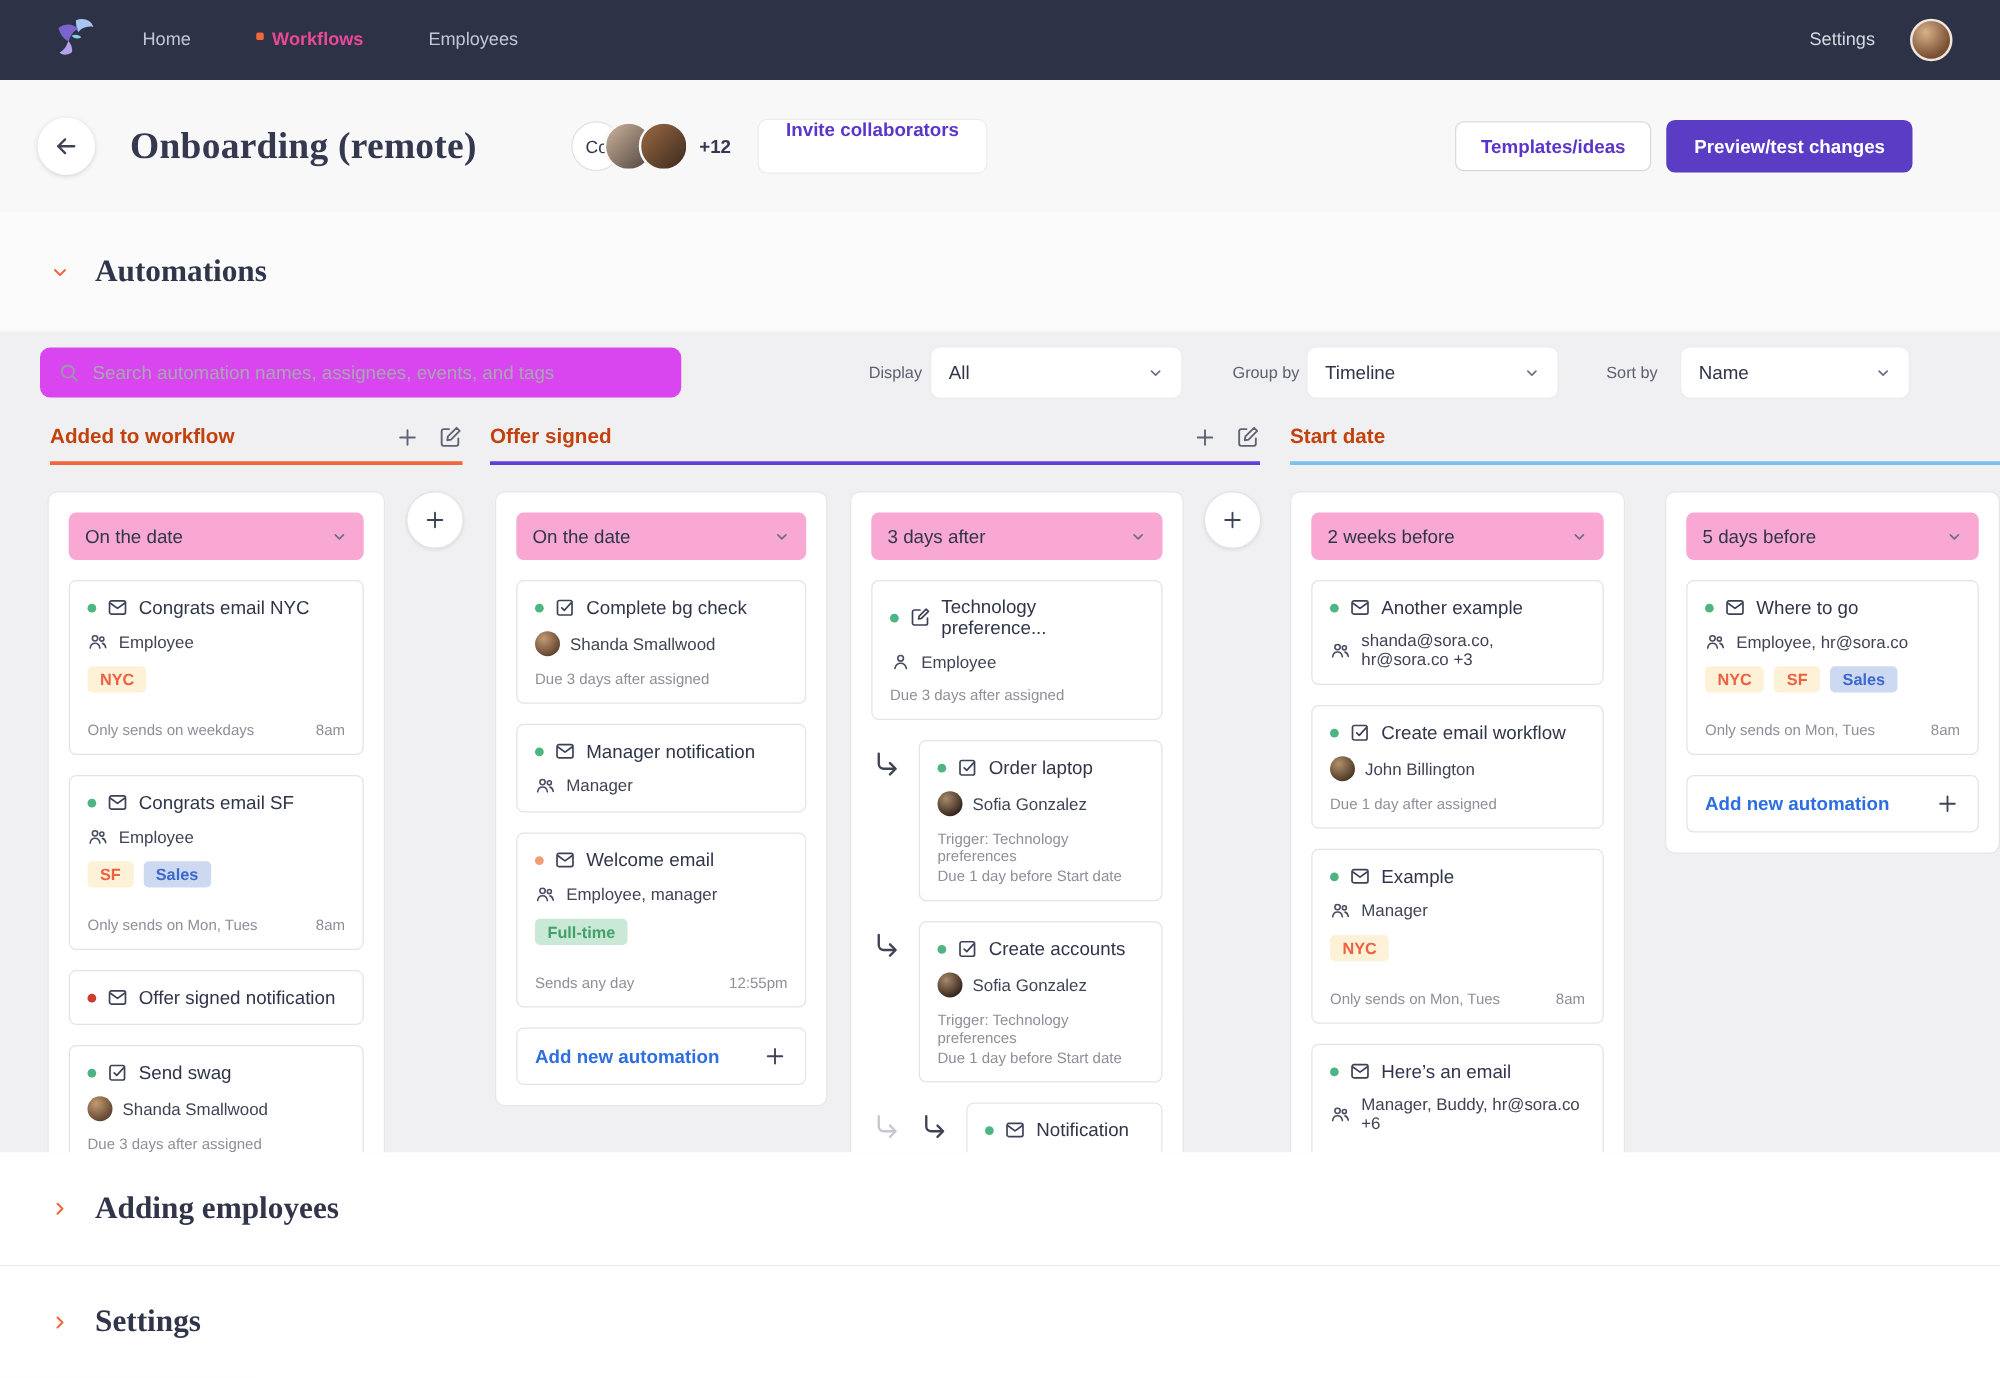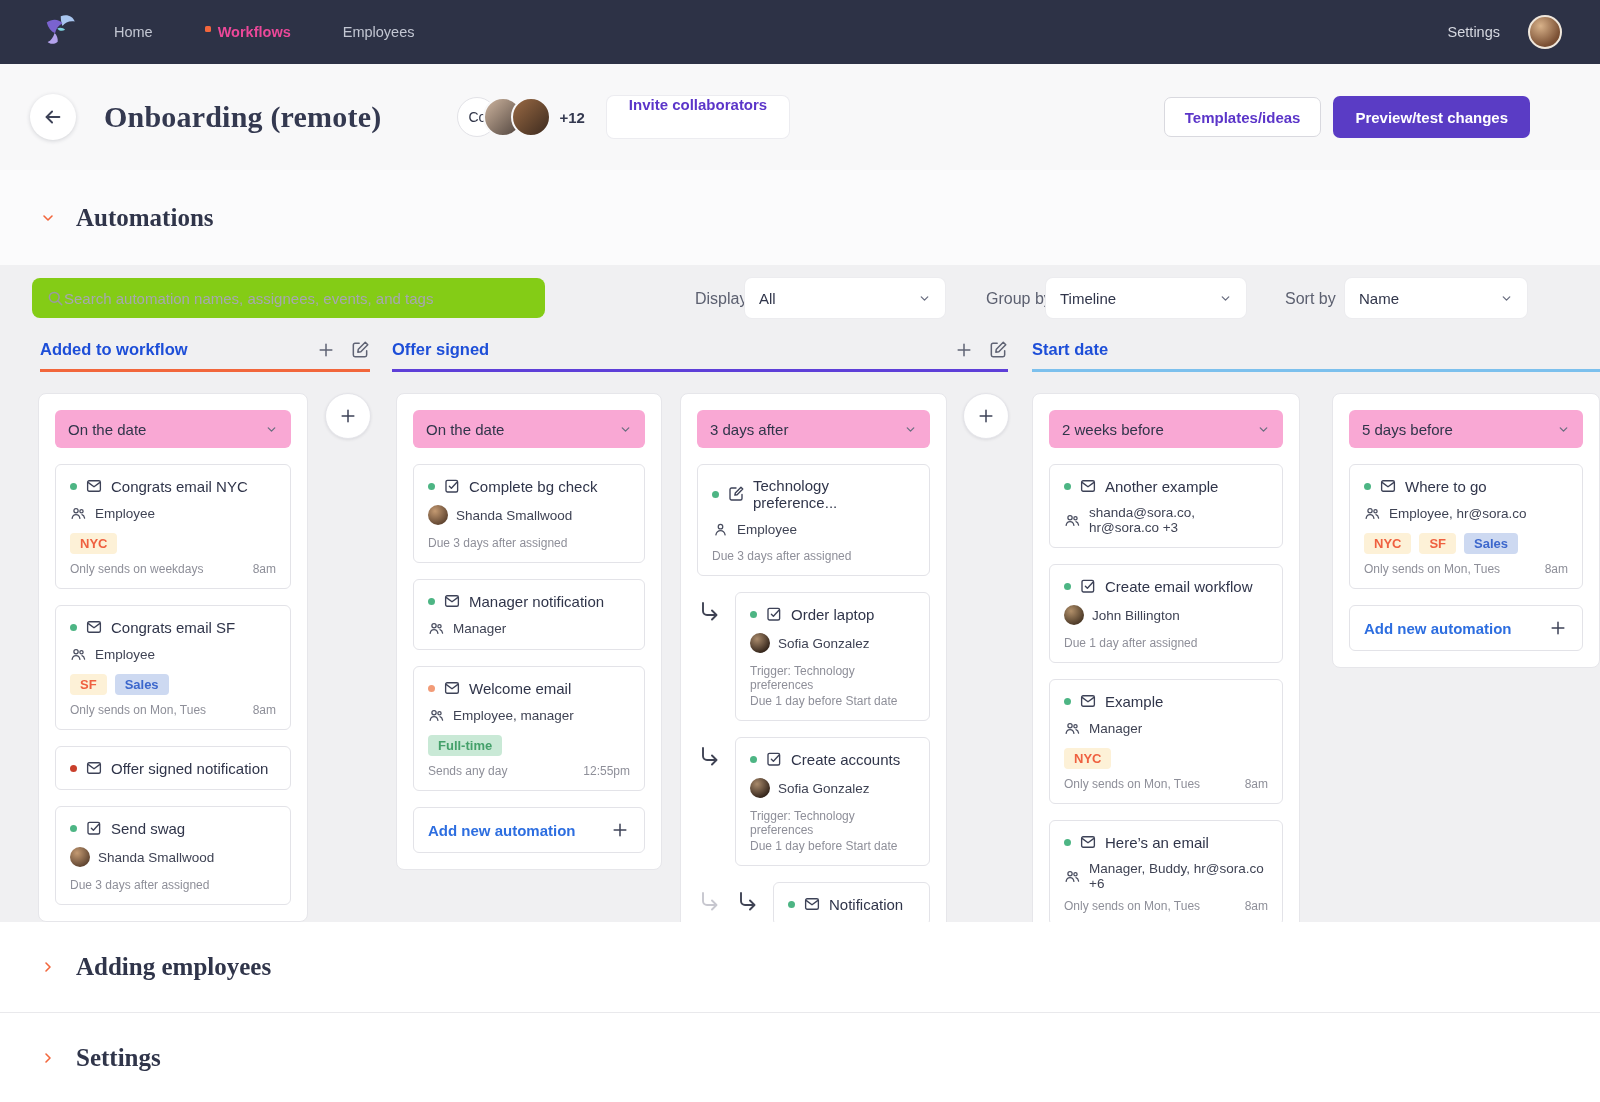--- a/index.html
+++ b/index.html
@@ -39,30 +39,30 @@
   .ghost-btn{height:40px;padding:0 20px;background:#fff;border:1px solid #d9d9df;border-radius:7px;display:flex;align-items:center;font-size:15px;font-weight:700;color:var(--link-purple);cursor:pointer}
   .primary-btn{height:42px;padding:0 22px;margin-left:12px;background:var(--purple-button);border-radius:7px;display:flex;align-items:center;font-size:15px;font-weight:700;color:#fff;cursor:pointer}
 
   
   .autobar{position:absolute;left:0;top:170px;width:1600px;height:95px;background:#fbfbfc;display:flex;align-items:center;padding:0 40px}
   .autobar .chev{color:var(--accent-orange);margin-right:20px;display:flex}
   .section-title{font-family:"Liberation Serif",serif;font-size:25px;font-weight:600;color:#30354a}
 
   
   .board{position:absolute;left:0;top:265px;width:1600px;height:657px;background:var(--board-bg);overflow:hidden}
-  .search-box{position:absolute;left:32px;top:13px;width:513px;height:40px;background:#84cc16;border-radius:8px;display:flex;align-items:center;padding:0 14px;}
+  .search-box{position:absolute;left:32px;top:13px;width:513px;height:40px;background:#d946ef;border-radius:8px;display:flex;align-items:center;padding:0 14px;gap:10px}
   .search-box svg{color:#9a9aa4}
   .search-box input{border:none;outline:none;flex:1;font-size:15px;color:#30354a;font-family:"Liberation Sans",sans-serif;background:transparent}
   .search-box input::placeholder{color:#a7a7b1}
-  .filter-label{position:absolute;top:25px;font-size:16px;color:#5c6070}
+  .filter-label{position:absolute;top:25px;font-size:13px;color:#5c6070}
   .select{position:absolute;top:13px;height:40px;background:#fff;border-radius:7px;display:flex;align-items:center;justify-content:space-between;padding:0 14px;font-size:15px;color:#30354a;cursor:pointer;box-shadow:0 0 0 1px #ececef}
   .select .chev{color:#6a6e80;display:flex}
 
   .col-header{position:absolute;top:65px;height:42px;border-bottom:3px solid #ccc;display:flex;align-items:center}
-  .col-header .ctitle{font-size:16.5px;font-weight:700;color:#1d4ed8}
+  .col-header .ctitle{font-size:16.5px;font-weight:700;color:#c2410c}
   .col-icons{margin-left:auto;display:flex;gap:14px;color:#5f6374}
   .col-icons .hicon{cursor:pointer;display:flex}
 
   .float-add{position:absolute;top:128px;width:46px;height:46px;border-radius:50%;background:#fff;border:1px solid #e4e4e9;box-shadow:0 1px 3px rgba(40,44,63,.10);display:flex;align-items:center;justify-content:center;color:#3d4257;cursor:pointer;z-index:5}
 
   .panel{position:absolute;top:128px;background:#fff;border:1px solid #e6e6ea;border-radius:8px;padding:16px}
   .timing{height:38px;background:#f9a8d4;border-radius:6px;display:flex;align-items:center;justify-content:space-between;padding:0 13px;font-size:15px;color:#30354a;cursor:pointer}
   .timing .chev{color:#6a6e80;display:flex}
   .card{background:#fff;border:1px solid var(--card-border);border-radius:6px;padding:12px 14px;margin-top:16px;cursor:pointer}
   .card-title{display:flex;align-items:center;gap:8px;font-size:15px;font-weight:500;color:#30354a}
@@ -71,21 +71,21 @@
   .assignee{display:flex;align-items:center;gap:8px;margin-top:10px;font-size:13.5px;color:var(--ink-soft)}
   .assignee .icon{display:flex;color:#4a4e60}
   .avatar{width:20px;height:20px;border-radius:50%;flex:none}
   .av-shanda{background:radial-gradient(circle at 35% 30%,#c49a72,#5f4430 75%)}
   .av-sofia{background:radial-gradient(circle at 35% 30%,#a98a6b,#33241a 75%)}
   .av-john{background:radial-gradient(circle at 35% 30%,#b2906a,#4a3826 75%)}
   .tags{display:flex;gap:8px;margin-top:11px}
   .tag{padding:3px 10px;border-radius:4px;font-size:13px;font-weight:700}
   .meta-line{margin-top:11px;font-size:12px;color:var(--gray)}
   .meta-line + .meta-line{margin-top:2px}
-  .card-footer{margin-top:8px;display:flex;justify-content:space-between;font-size:12px;color:var(--gray)}
+  .card-footer{margin-top:23px;display:flex;justify-content:space-between;font-size:12px;color:var(--gray)}
   .nest-row{display:flex;margin-top:16px}
   .nest-row .card{flex:1;margin-top:0}
   .arrow{width:38px;flex:none;color:#3f4354;padding-top:8px;display:flex}
   .arrow.faded{color:#c7c7cf}
   .add-new{display:flex;align-items:center;justify-content:space-between}
   .add-new .label{font-size:15px;font-weight:700;color:var(--add-blue)}
   .add-new .icon{color:#3d4257;display:flex}
 
   
   .collapsed-row{position:absolute;left:0;width:1600px;height:90px;background:#fff;display:flex;align-items:center;padding:0 40px;cursor:pointer}

